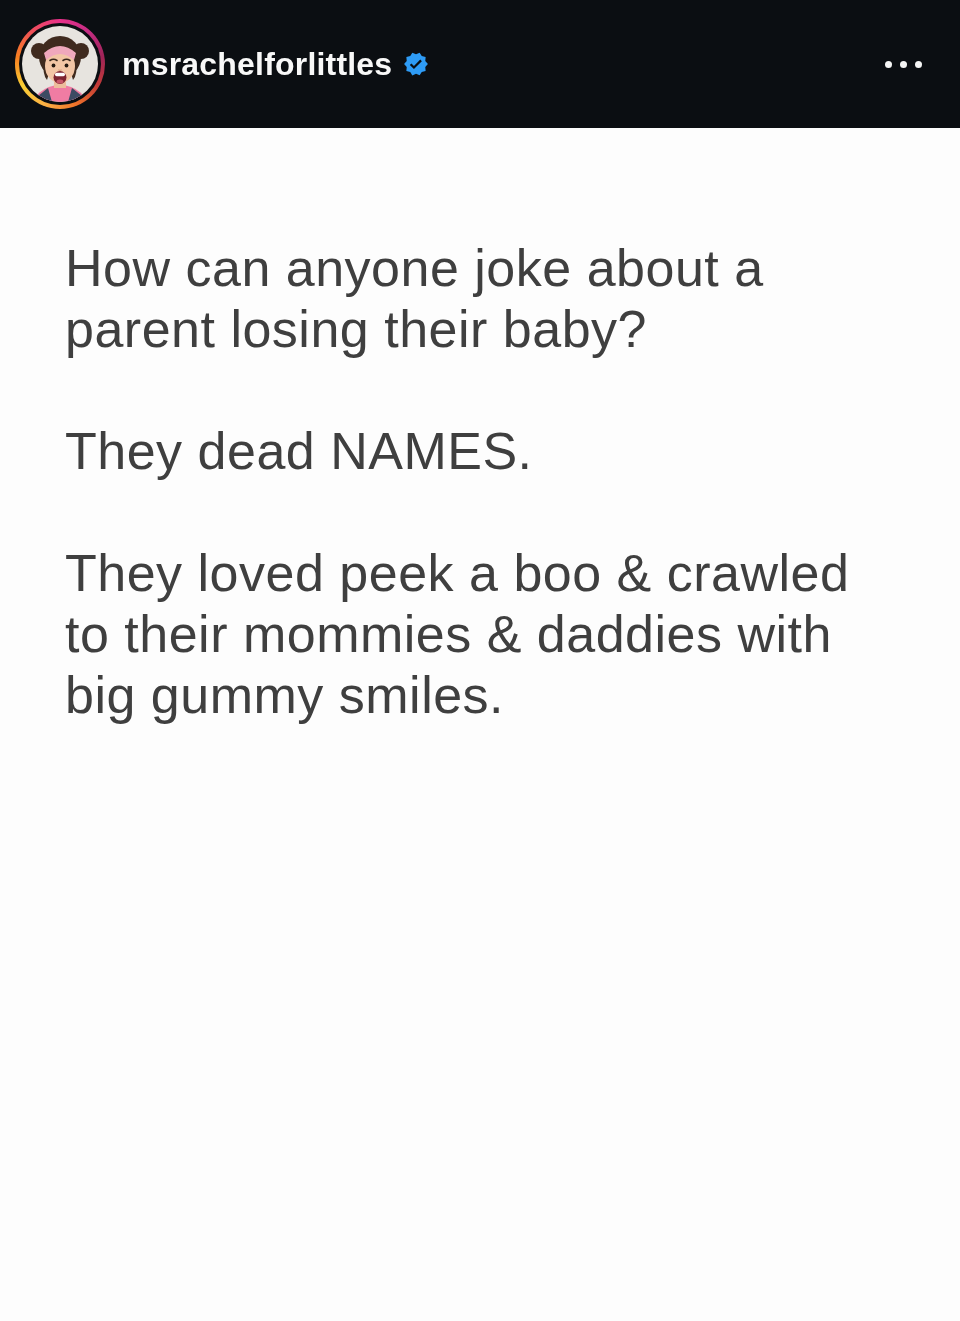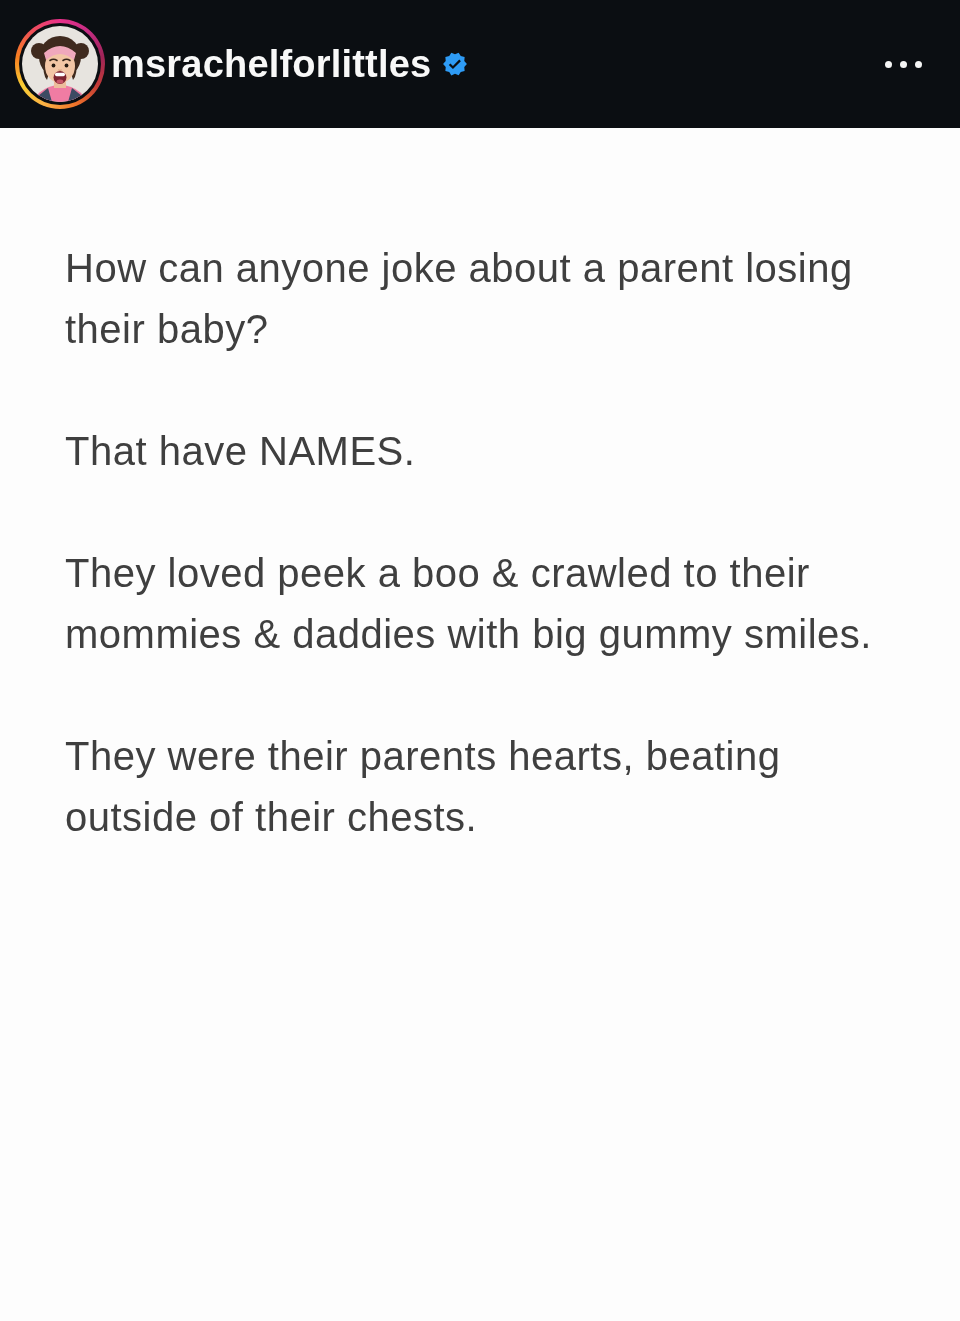--- a/index.html
+++ b/index.html
@@ -38,23 +38,23 @@
     background: #0b0e12;
     display: flex; align-items: center; justify-content: center;
   }
   .avatar-img {
     width: 76px; height: 76px;
     border-radius: 50%;
     overflow: hidden;
     display: block;
   }
   .username {
-    margin-left: 6px;
+    margin-left: 17px;
     color: #f8f8f8;
-    font-size: 38px;
+    font-size: 32px;
     font-weight: 700;
     letter-spacing: 0.2px;
     cursor: pointer;
   }
   .badge { width: 26px; height: 26px; margin-left: 11px; flex-shrink: 0; }
   .spacer { flex: 1; }
   .more-btn {
     background: none; border: none; padding: 8px; margin: 0;
     cursor: pointer; display: flex; align-items: center;
   }
@@ -68,21 +68,21 @@
 
   
   .post-body {
     flex: 1;
     background: #fdfdfd;
     padding: 110px 64px 0 65px;
     box-sizing: border-box;
   }
   .post-body p {
     margin: 0 0 61px 0;
-    font-size: 40px;
+    font-size: 52px;
     line-height: 61px;
     letter-spacing: 0.5px;
     color: #3f3f3f;
     font-weight: 400;
     max-width: 831px;
   }
   
   .post-body p:nth-child(5) { max-width: 760px; margin-top: 48px; }
 </style>
 </head>
@@ -141,18 +141,17 @@
         <i></i>
           <i></i>
           <i></i>
       </span>
     </button>
 
   </header>
 
   <main class="post-body">
     <p>How can anyone joke about a parent losing their baby?</p>
-    <p>That have NAMES.</p>
+    <p>They dead NAMES.</p>
     <p>They loved peek a boo &amp; crawled to their mommies &amp; daddies with big gummy smiles.</p>
-    <p>They were their parents hearts, beating outside of their chests.</p>
   </main>
 
 </div>
 
 </body></html>

